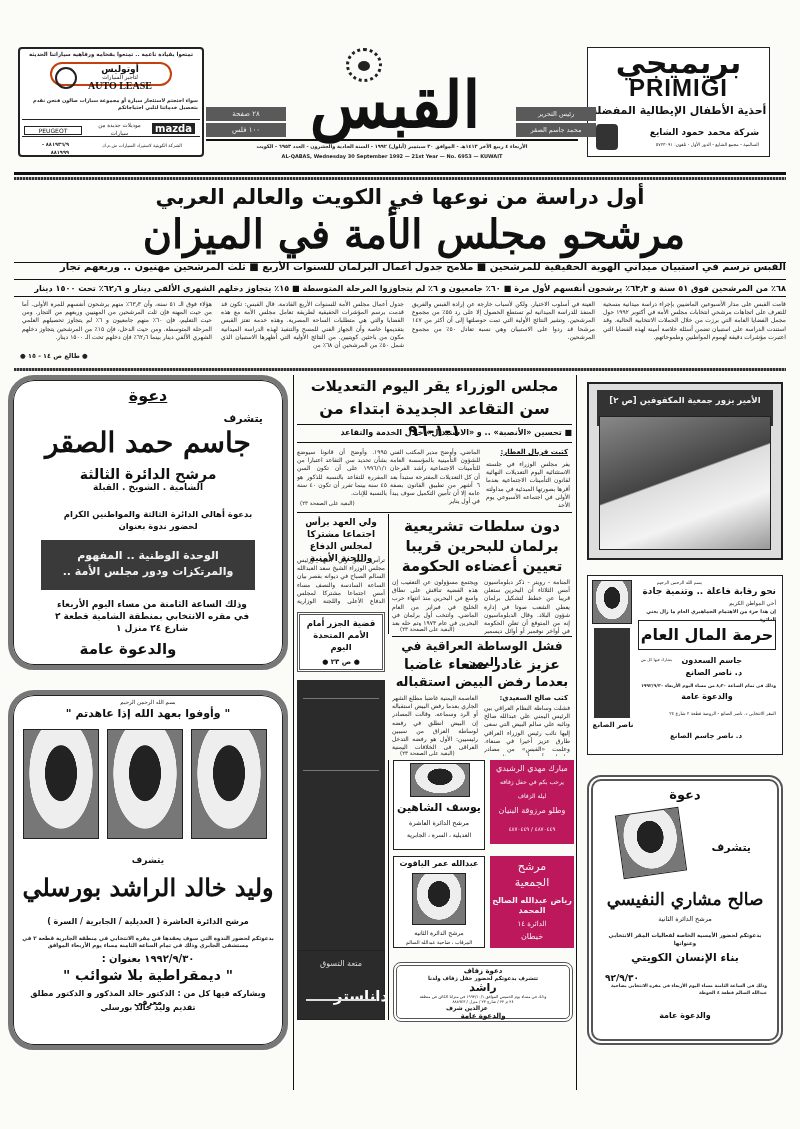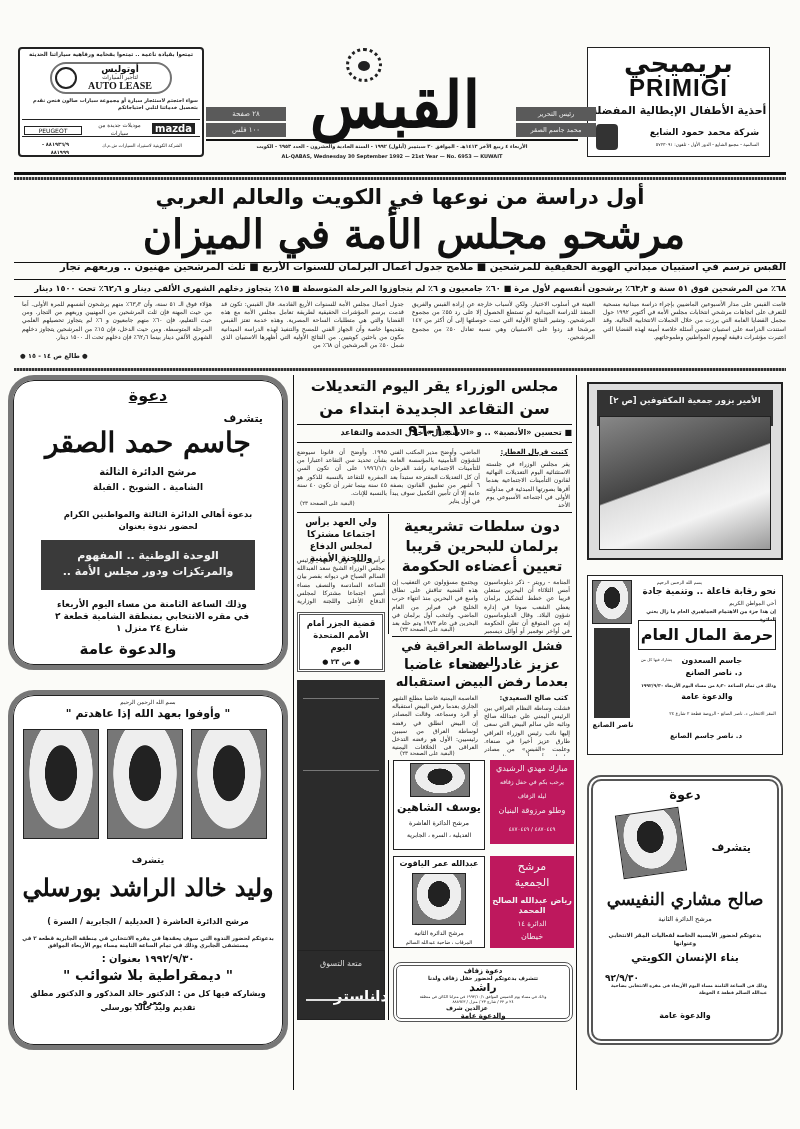--- a/index.html
+++ b/index.html
@@ -17,21 +17,21 @@
   .frame { border: 2px solid #222; }
   .photo { background: linear-gradient(160deg,#888 0%,#444 45%,#ddd 46%,#f3f3f3 70%,#999 100%); border: 1px solid #222; }
   .photo-dark { background: radial-gradient(ellipse at 50% 40%, #222 0 30%, #eee 31% 60%, #777 61%); border:1px solid #222; }
 </style>
 </head>
 <body>
 
 <div class="abs" style="left:0;top:0;width:800px;height:175px;">
 
   <div class="abs frame" style="left:587px;top:47px;width:183px;height:110px;border-width:1px;background:#fff;">
-    <div class="abs bold ctr" style="top:2px;left:0;width:100%;font-size:26px;line-height:26px;">بريميجي</div>
+    <div class="abs bold ctr" style="top:2px;left:0;width:100%;font-size:30px;line-height:26px;">بريميجي</div>
     <div class="abs bold ctr" style="top:26px;left:0;width:100%;font-size:24px;line-height:28px;font-family:'Liberation Sans',sans-serif;letter-spacing:1px;direction:ltr;">PRIMIGI</div>
     <div class="abs bold ctr" style="top:56px;left:0;width:100%;font-size:11px;">أحذية الأطفال الإيطالية المفضلة</div>
     <div class="abs" style="top:76px;left:8px;width:22px;height:26px;background:#333;border-radius:4px;"></div>
     <div class="abs bold" style="top:79px;right:10px;font-size:9px;">شركة محمد حمود الشايع</div>
     <div class="abs tiny" style="top:93px;right:10px;font-size:4.5px;">السالمية - مجمع الشايع - الدور الأول - تلفون: ٥٧٢٣٠٩١</div>
   </div>
 
   <div class="abs" style="left:500px;top:107px;width:80px;height:30px;margin-left:16px;">
     <div class="gray-box small ctr" style="height:14px;line-height:14px;font-size:6.5px;">رئيس التحرير</div>
     <div class="gray-box small ctr" style="height:14px;line-height:14px;margin-top:2px;font-size:6.5px;">محمد جاسم الصقر</div>
@@ -42,21 +42,21 @@
   </div>
   <div class="abs bold ctr" style="left:290px;top:70px;width:210px;font-size:64px;line-height:70px;font-family:'DejaVu Serif',serif;letter-spacing:-2px;">القبس</div>
 
   <div class="abs" style="left:206px;top:107px;width:80px;height:30px;">
     <div class="gray-box small ctr" style="height:14px;line-height:14px;">٢٨ صفحة</div>
     <div class="gray-box small ctr" style="height:14px;line-height:14px;margin-top:2px;">١٠٠ فلس</div>
   </div>
 
   <div class="abs" style="left:18px;top:47px;width:186px;height:110px;border:2px solid #222;border-radius:4px;background:#fff;">
     <div class="abs tiny bold ctr" style="top:2px;left:2px;right:2px;font-size:5.5px;">تمتعوا بقيادة ناعمة .. تمتعوا بفخامة ورفاهية سياراتنا الحديثة</div>
-    <div class="abs" style="top:13px;left:30px;width:122px;height:32px;border:2px solid #737373;border-radius:16px;">
+    <div class="abs" style="top:13px;left:30px;width:122px;height:24px;border:2px solid #c2410c;border-radius:16px;">
       <div class="abs" style="left:3px;top:3px;width:22px;height:22px;border-radius:50%;border:2px solid #222;"></div>
       <div class="abs bold ctr" style="right:6px;top:0;width:88px;font-size:9px;">أوتوليس</div>
       <div class="abs ctr" style="right:6px;top:10px;width:88px;font-size:5.5px;">لتأجير السيارات</div>
       <div class="abs bold ctr" style="right:4px;top:16px;width:92px;font-size:10px;font-family:'Liberation Serif',serif;direction:ltr;">AUTO LEASE</div>
     </div>
     <div class="abs tiny bold" style="top:48px;left:4px;right:4px;font-size:5px;line-height:6.5px;">سواء احتجتم لاستئجار سيارة أو مجموعة سيارات صالون فنحن نقدم بتحصيل خدماتنا لتلبي احتياجاتكم</div>
     <div class="abs" style="top:70px;left:2px;right:2px;height:18px;border-top:1px solid #222;border-bottom:1px solid #222;">
       <div class="abs bold" style="left:130px;top:3px;font-size:10px;direction:ltr;background:#222;color:#fff;padding:0 3px;">mazda</div>
       <div class="abs tiny ctr" style="left:70px;top:2px;width:55px;">موديلات جديدة من سيارات</div>
       <div class="abs ctr" style="left:2px;top:6px;width:58px;font-size:6px;border:1px solid #222;direction:ltr;">PEUGEOT</div>
@@ -86,21 +86,21 @@
 <div class="abs body-text" style="right:396px;top:300px;width:183px;height:64px;overflow:hidden;">جدول أعمال مجلس الأمة للسنوات الأربع القادمة. قال القبس: تكون قد قدمت برسم المؤشرات الحقيقية لطريقة تعامل مجلس الأمة مع هذه القضايا والتي هي متطلبات الساحة المصرية. وهذه خدمة تعتز القبس بتقديمها خاصة وأن الجهاز الفني للمسح والتنفيذ لهذه الدراسة الميدانية مكون من باحثين كويتيين. من النتائج الأولية التي أظهرها الاستبيان الذي شمل ٥٠٪ من المرشحين أن ٦٨٪ من</div>
 <div class="abs body-text" style="right:588px;top:300px;width:190px;height:52px;overflow:hidden;">هؤلاء فوق الـ ٥١ سنة، وأن ٦٣٫٣٪ منهم يرشحون أنفسهم للمرة الأولى. أما من حيث المهنة فإن ثلث المرشحين من المهنيين وربعهم من التجار. ومن حيث التعليم، فإن ٦٠٪ منهم جامعيون و ٦٪ لم يتجاوز تحصيلهم العلمي المرحلة المتوسطة. ومن حيث الدخل، فإن ١٥٪ من المرشحين يتجاوز دخلهم الشهري الألفي دينار بينما ٦٢٫٦٪ فإن دخلهم تحت الـ ١٥٠٠ دينار.</div>
 <div class="abs tiny bold" style="left:20px;top:353px;font-size:6.5px;">● طالع ص ١٤ - ١٥ ●</div>
 
 <div class="rule" style="left:14px;top:368px;width:772px;height:3px;background:repeating-linear-gradient(90deg,#333 0 2px,#999 2px 3px);"></div>
 
 <div class="abs" style="left:8px;top:375px;width:280px;height:295px;border:5px solid #777;border-radius:26px;background:#fff;box-shadow:inset 0 0 0 1px #222;">
   <div class="abs bold ctr" style="top:6px;left:0;width:100%;font-size:16px;text-decoration:underline;">دعوة</div>
   <div class="abs bold" style="top:32px;right:20px;font-size:11px;">يتشرف</div>
   <div class="abs bold ctr" style="top:46px;left:0;width:100%;font-size:28px;line-height:34px;font-family:'DejaVu Serif',serif;">جاسم حمد الصقر</div>
-  <div class="abs bold ctr" style="top:86px;left:0;width:100%;font-size:10px;">مرشح الدائرة الثالثة</div>
+  <div class="abs bold ctr" style="top:86px;left:0;width:100%;font-size:14px;">مرشح الدائرة الثالثة</div>
   <div class="abs bold ctr" style="top:102px;left:0;width:100%;font-size:9px;">الشامية . الشويخ . القبلة</div>
   <div class="abs bold ctr" style="top:128px;left:50px;right:30px;font-size:8.5px;line-height:12px;">بدعوة أهالي الدائرة الثالثة والمواطنين الكرام لحضور ندوة بعنوان</div>
   <div class="abs dark bold ctr" style="top:160px;left:28px;right:28px;height:50px;padding:8px 8px;font-size:11px;line-height:16px;background:#3a3a3a;">الوحدة الوطنية .. المفهوم والمرتكزات ودور مجلس الأمة ..</div>
   <div class="abs bold ctr" style="top:218px;left:38px;right:30px;font-size:9px;line-height:12px;">وذلك الساعة الثامنة من مساء اليوم الأربعاء في مقره الانتخابي بمنطقة الشامية قطعة ٢ شارع ٢٤ منزل ١</div>
   <div class="abs bold ctr" style="top:260px;left:40px;width:150px;font-size:15px;">والدعوة عامة</div>
 </div>
 
 <div class="abs" style="left:8px;top:690px;width:280px;height:360px;border:5px solid #777;border-radius:26px;background:#fff;box-shadow:inset 0 0 0 1px #222;">
   <div class="abs tiny ctr" style="top:4px;left:0;width:100%;">بسم الله الرحمن الرحيم</div>
   <div class="abs bold ctr" style="top:12px;left:0;width:100%;font-size:11px;">" وأوفوا بعهد الله إذا عاهدتم "</div>

